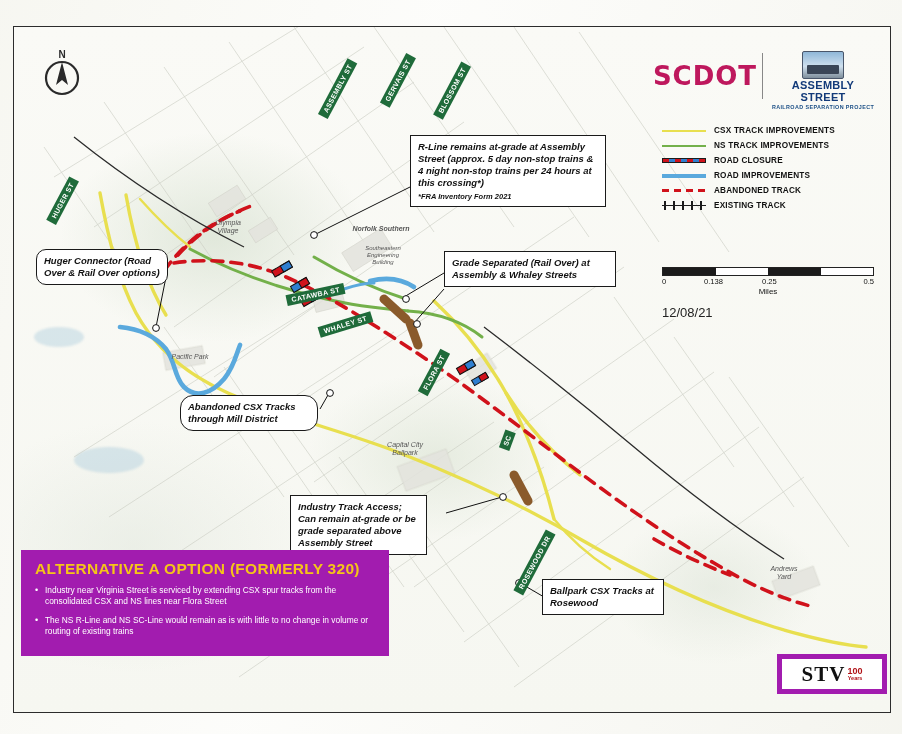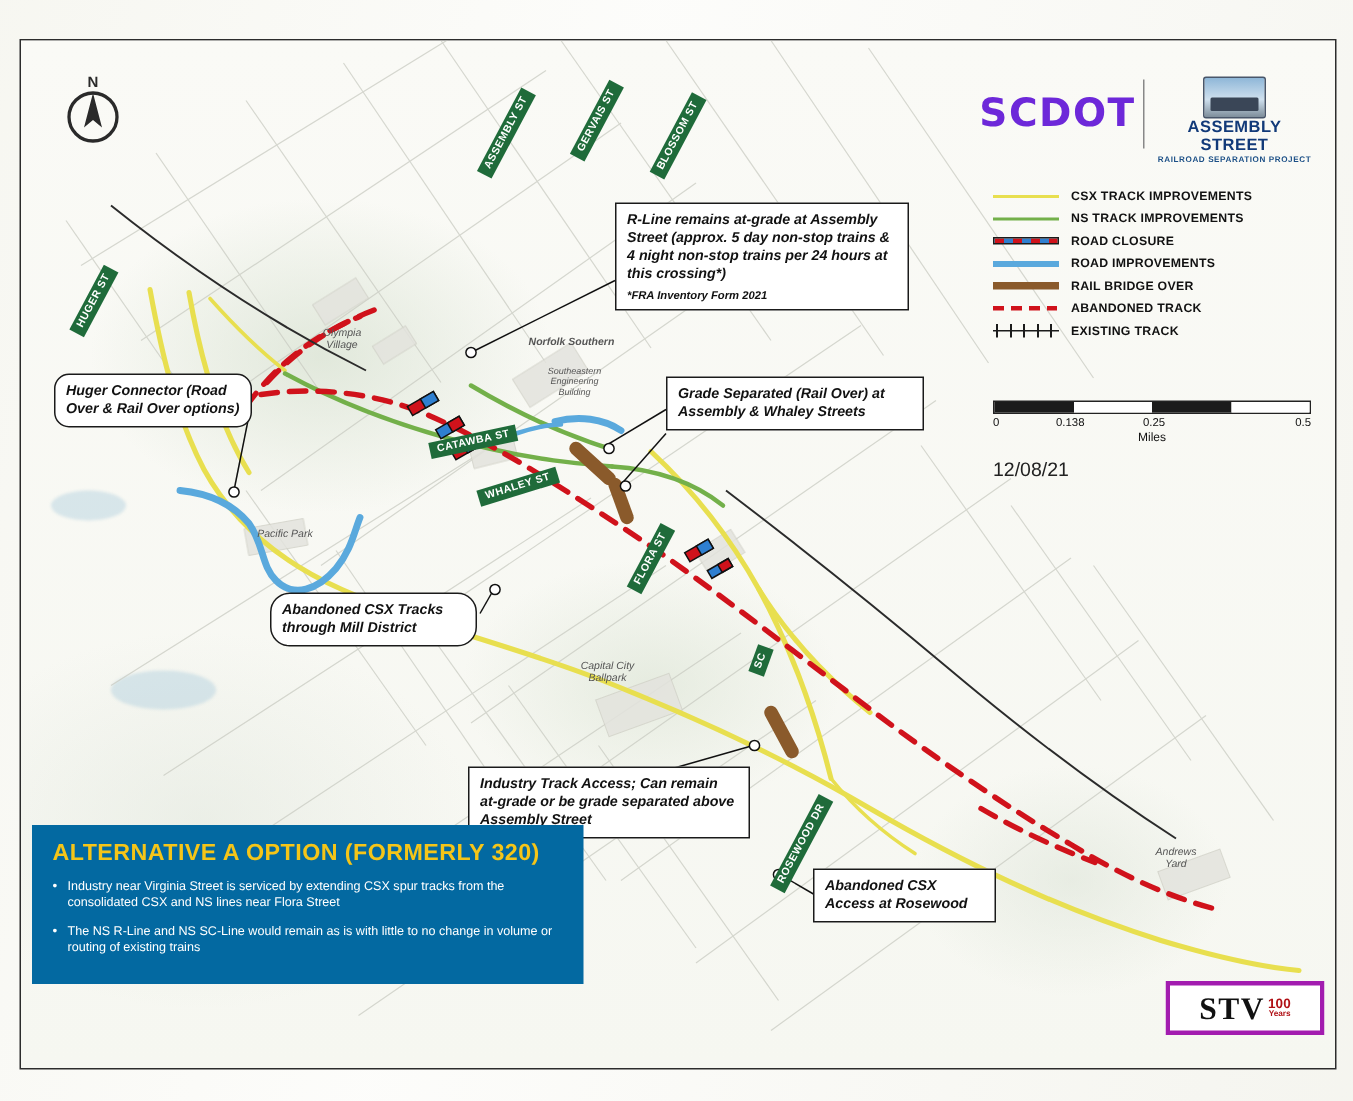--- a/index.html
+++ b/index.html
@@ -114,21 +114,21 @@
     left: 638px;
     top: 28px;
     width: 106px;
     height: 42px;
     display: flex;
     align-items: center;
     justify-content: center;
     font-weight: bold;
     font-size: 26px;
     letter-spacing: 1px;
-    color: #6d28d9;
+    color: #be185d;
     font-family: "DejaVu Sans", sans-serif;
   }
   #logo-divider {
     position: absolute;
     left: 748px;
     top: 26px;
     width: 1px;
     height: 46px;
     background: #888;
   }
@@ -266,21 +266,21 @@
     top: 38px;
     font-size: 13px;
     color: #222;
   }
   
   #alt-box {
     position: absolute;
     left: 7px;
     top: 523px;
     width: 368px;
-    background: #0369a1;
+    background: #a21caf;
     color: #ffffff;
     padding: 10px 12px 12px 14px;
     box-sizing: border-box;
   }
   #alt-title {
     color: #f5c518;
     font-size: 15.5px;
     font-weight: bold;
     letter-spacing: 0.3px;
     margin-bottom: 7px;
@@ -297,21 +297,21 @@
     line-height: 1.25;
   }
   
   #stv-logo {
     position: absolute;
     left: 763px;
     top: 627px;
     width: 100px;
     height: 30px;
     background: #ffffff;
-    border: 3px solid #a21caf;
+    border: 5px solid #a21caf;
     display: flex;
     align-items: center;
     justify-content: center;
   }
   #stv-text {
     font-family: "Liberation Serif", serif;
     font-size: 21px;
     font-weight: bold;
     color: #111;
     letter-spacing: 1px;
@@ -505,26 +505,20 @@
         <div class="legend-label">ROAD CLOSURE</div>
       </div>
       <div class="legend-row">
         <div class="legend-swatch">
             <div class="sw-line" style="background:#5aa9dd;height:4px;top:4px;"></div>
           </div>
         <div class="legend-label">ROAD IMPROVEMENTS</div>
       </div>
       <div class="legend-row">
         <div class="legend-swatch">
-            <div class="sw-line" style="background:#8a5a2b;height:5px;top:3.5px;"></div>
-          </div>
-        <div class="legend-label">RAIL BRIDGE OVER</div>
-      </div>
-      <div class="legend-row">
-        <div class="legend-swatch">
             <div class="sw-dash"></div>
           </div>
         <div class="legend-label">ABANDONED TRACK</div>
       </div>
       <div class="legend-row">
         <div class="legend-swatch">
           <div class="sw-track"></div>
             <div class="sw-ties"></div>
         </div>
         <div class="legend-label">EXISTING TRACK</div>
@@ -558,26 +552,26 @@
     </div>
 
     <div class="callout" style="left:430px;top:224px;width:172px;">
       <span>Grade Separated (Rail Over) at Assembly &amp; Whaley Streets</span>
     </div>
 
     <div class="callout" style="left:166px;top:368px;width:138px;border-radius:13px;">
       <span>Abandoned CSX Tracks through Mill District</span>
     </div>
 
-    <div class="callout" style="left:298px;top:468px;width:188px;margin-top:16px;">
+    <div class="callout" style="left:276px;top:468px;width:137px;">
       <span>Industry Track Access; Can remain at-grade or be grade separated above Assembly Street</span>
     </div>
 
     <div class="callout" style="left:528px;top:552px;width:122px;">
-      <span>Abandoned CSX Access at Rosewood</span>
+      <span>Ballpark CSX Tracks at Rosewood</span>
     </div>
 
     <div class="street" style="left:24px;top:168px;transform:rotate(-62deg);">HUGER ST</div>
     <div class="street" style="left:408px;top:58px;transform:rotate(-62deg);">BLOSSOM ST</div>
     <div class="street" style="left:356px;top:48px;transform:rotate(-62deg);">GERVAIS ST</div>
     <div class="street" style="left:292px;top:56px;transform:rotate(-62deg);">ASSEMBLY ST</div>
     <div class="street" style="left:272px;top:262px;transform:rotate(-12deg);">CATAWBA ST</div>
     <div class="street" style="left:304px;top:292px;transform:rotate(-17deg);">WHALEY ST</div>
     <div class="street" style="left:396px;top:340px;transform:rotate(-62deg);">FLORA ST</div>
     <div class="street" style="left:486px;top:530px;transform:rotate(-62deg);">ROSEWOOD DR</div>

